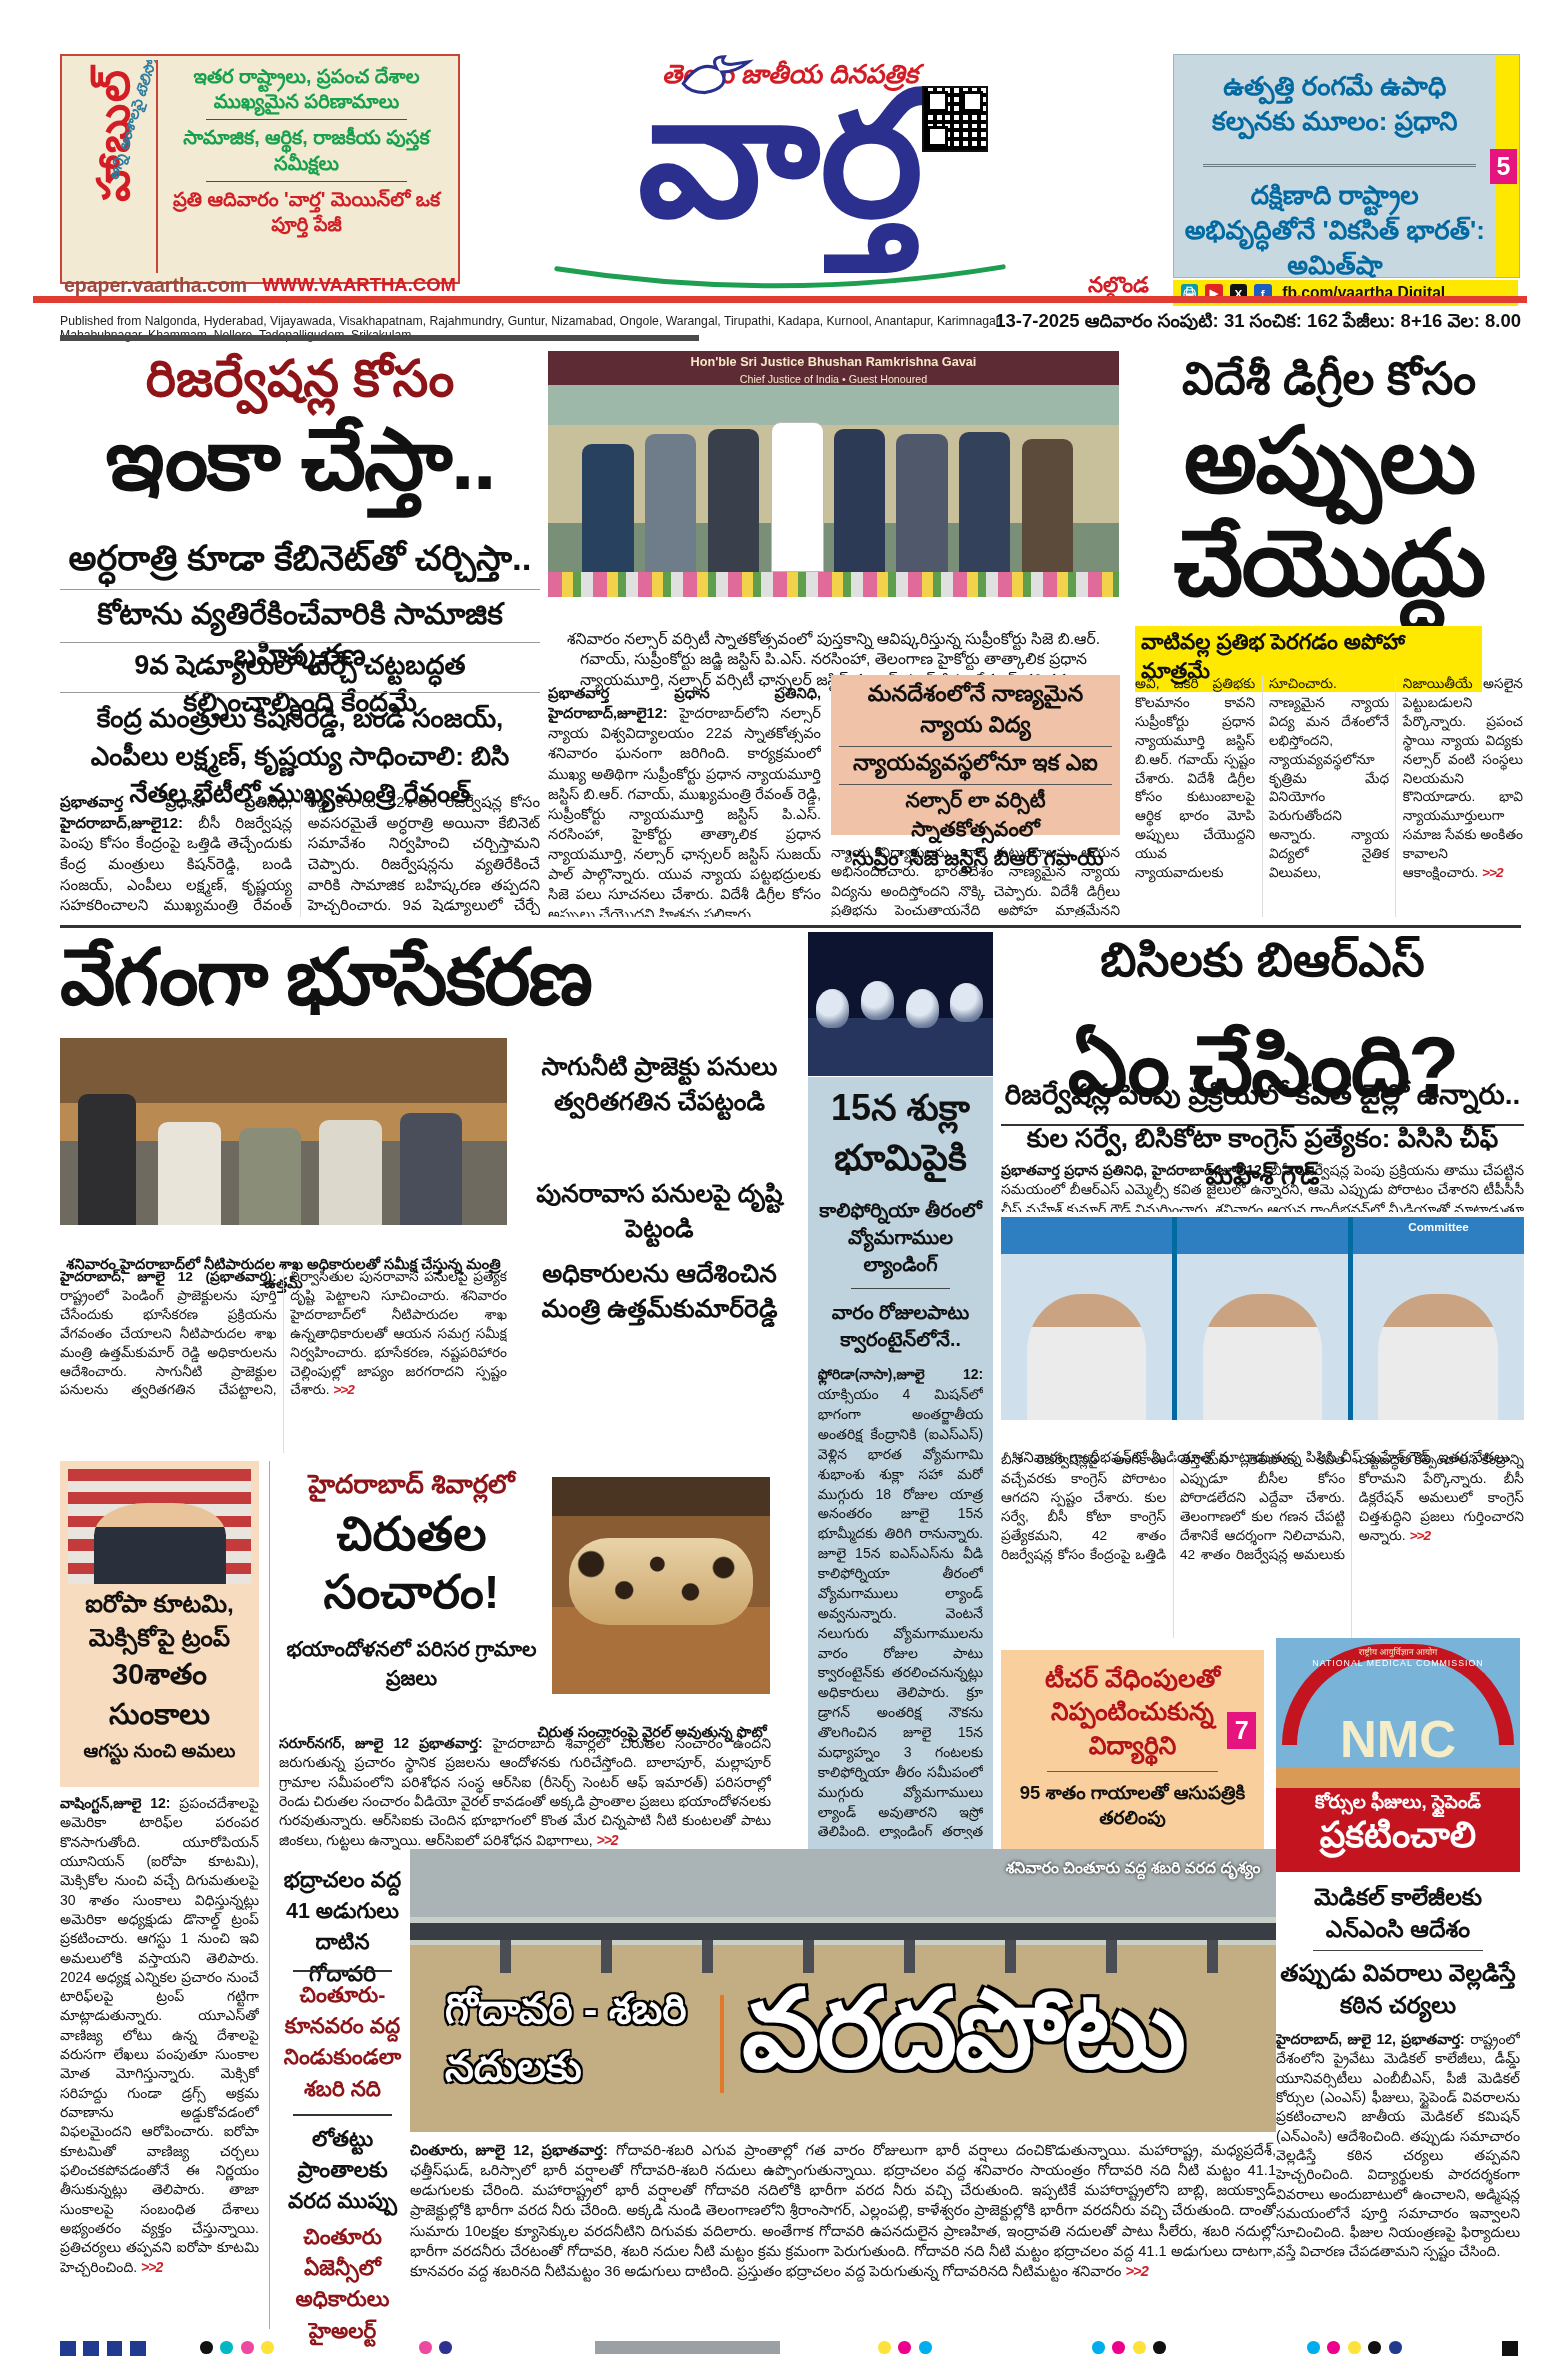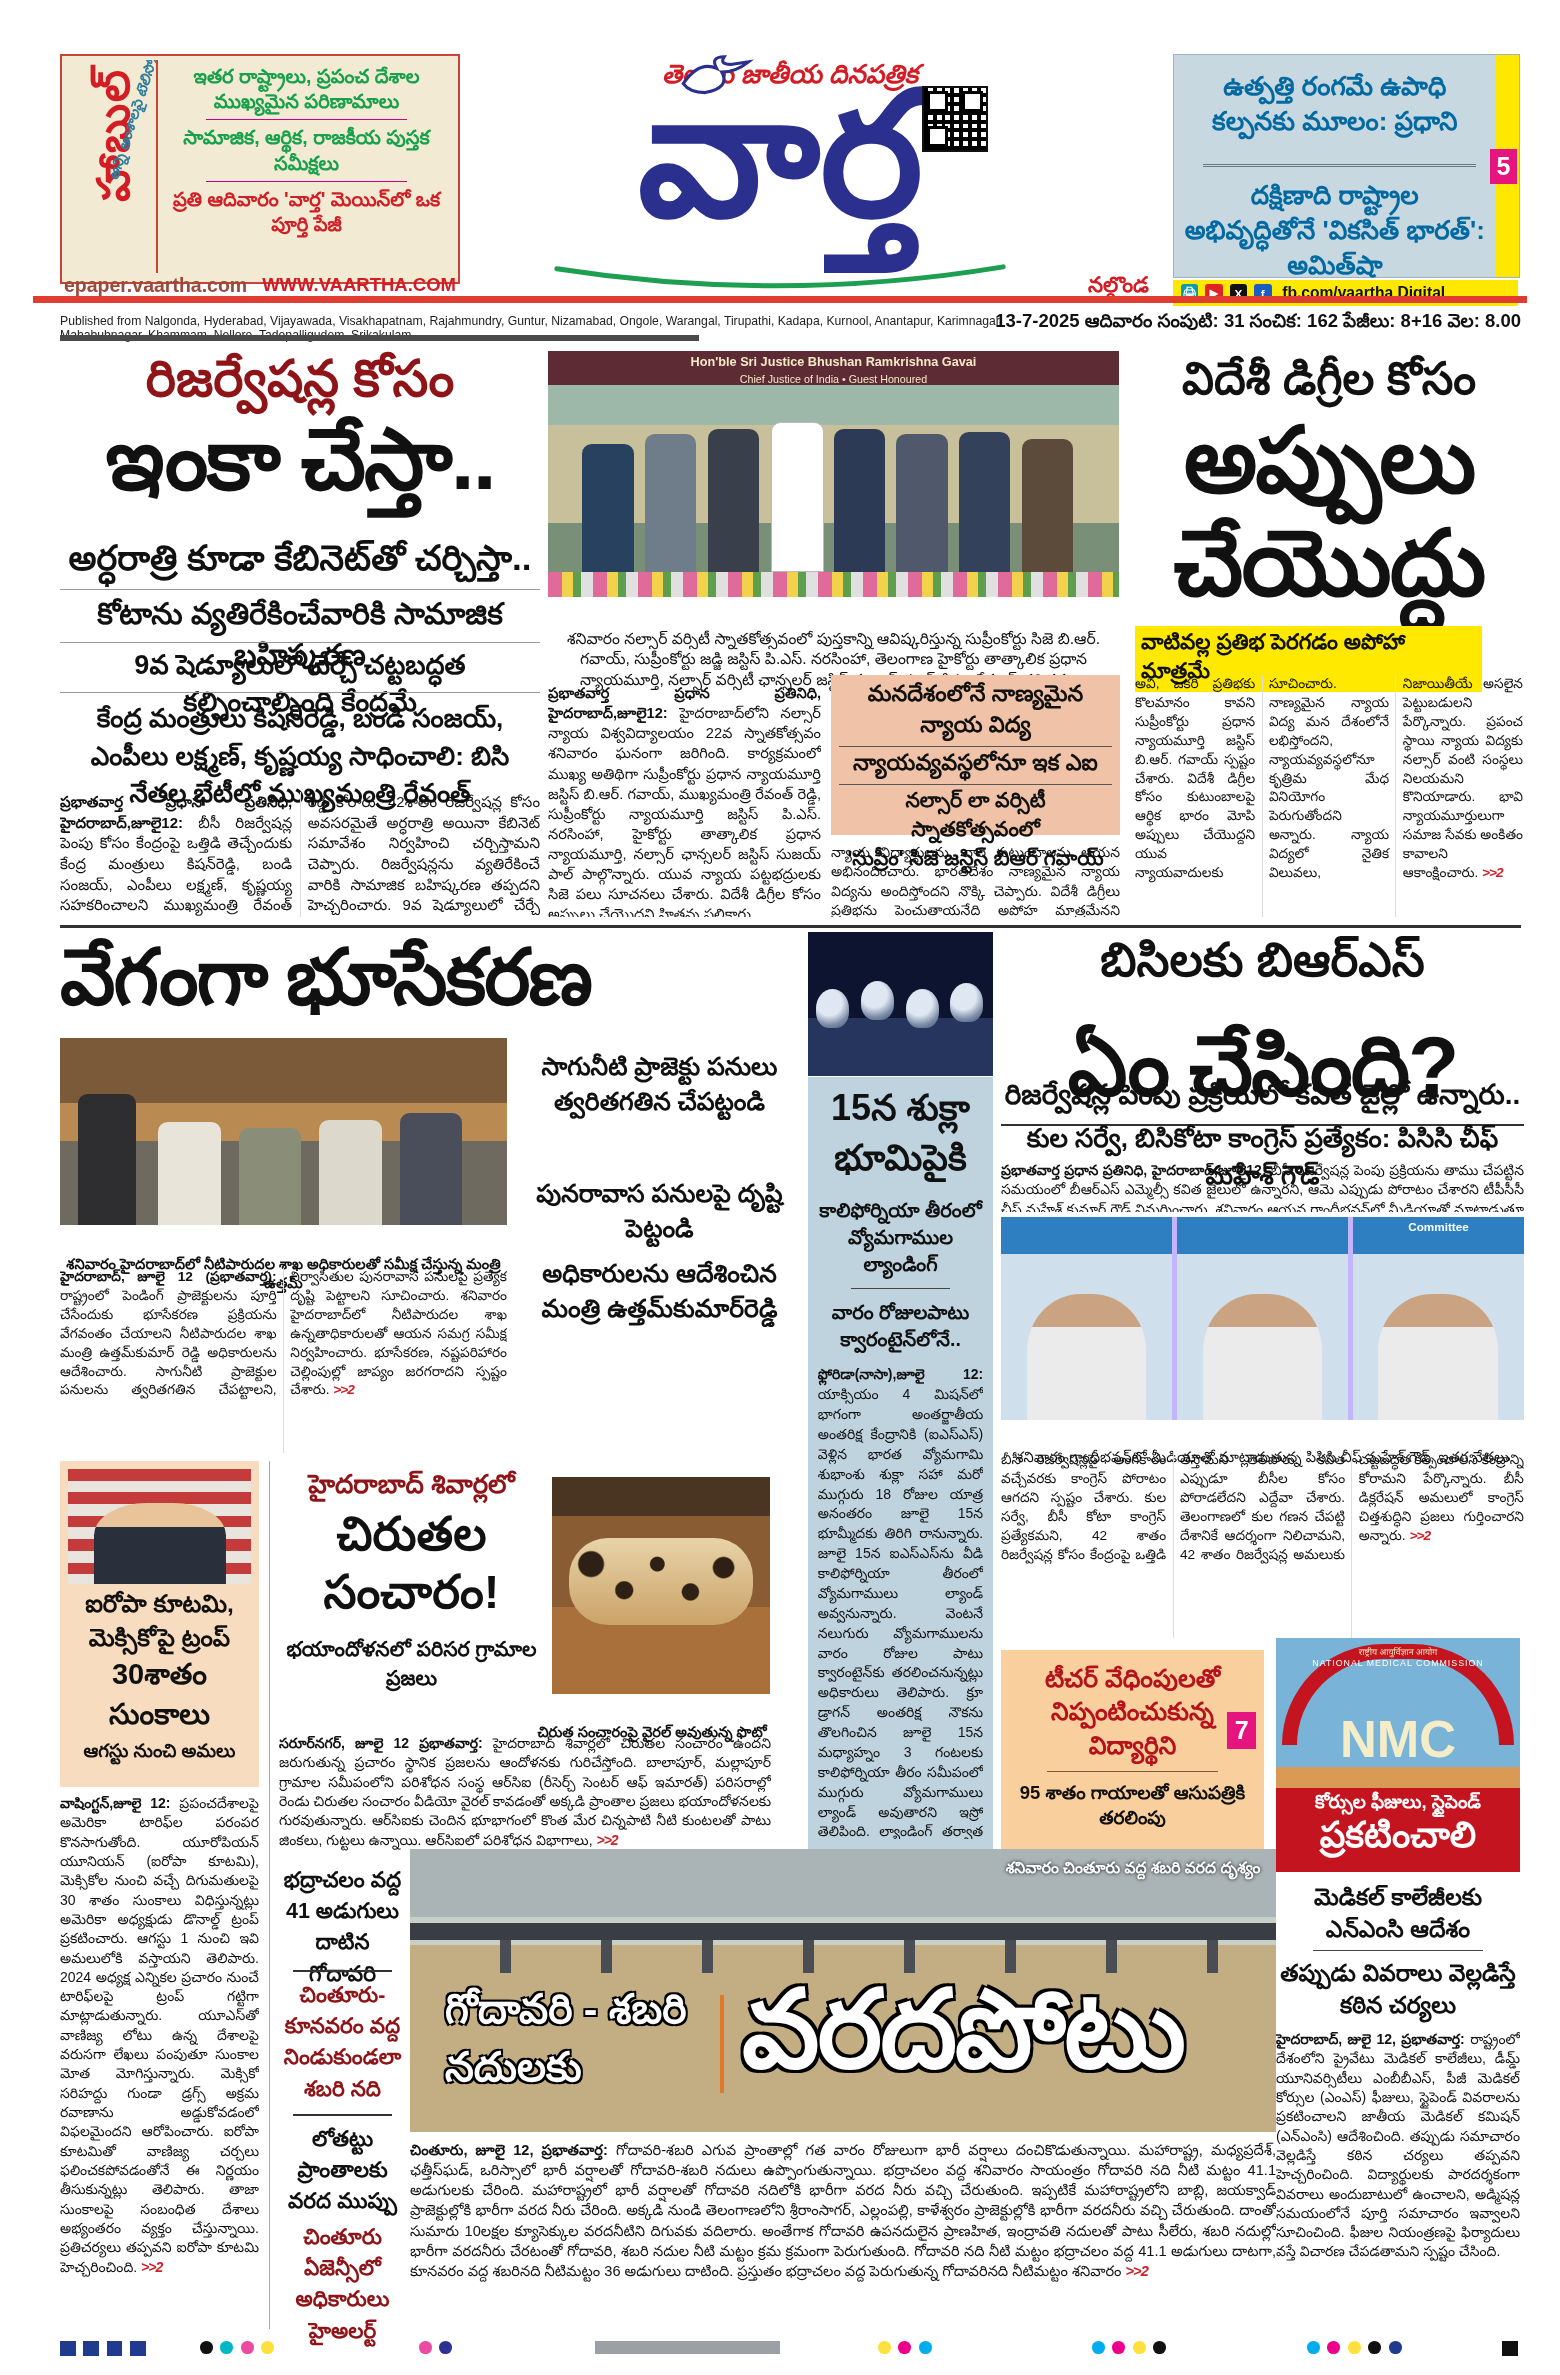--- a/index.html
+++ b/index.html
@@ -63,21 +63,21 @@
   .ph-nalsar{background:linear-gradient(180deg,#5d2b33 0 14%,#9db7a8 14% 30%,#c8c09a 30% 70%,#7a8f77 70% 100%);}
   .ph-nalsar .flowers{position:absolute;left:0;right:0;bottom:0;height:25px;
       background:repeating-linear-gradient(90deg,#e06a9a 0 13.7px,#f2d24a 13.7px 25px,#5e9e4c 25px 33px,#e0e0e0 33px 45px);}
   .ph-nalsar .ptitle{position:absolute;top:3.9px;left:0;right:0;text-align:center;color:#f7e9c8;font-size:12.7px;font-weight:bold;}
   .ph-nalsar .psub{position:absolute;top:21.5px;left:0;right:0;text-align:center;color:#f7e9c8;font-size:10.7px;}
   .person{position:absolute;border-radius:9.8px 9.8px 0 0;}
   .ph-meet{background:linear-gradient(180deg,#7a5a38 0 35%,#b98a52 35% 55%,#6e6a60 55% 100%);}
   .ph-astro{background:linear-gradient(180deg,#0c1430 0 60%,#25355e 60% 100%);}
   .helm{position:absolute;top:57px;width:33px;height:39px;border-radius:50% 50% 40% 40%;
       background:radial-gradient(circle at 40% 35%,#dfe8f2 0 40%,#7b8aa5 70%,#41507a 100%);}
-  .ph-cong{display:flex;gap:4.9px;background:#c4b5fd;}
+  .ph-cong{display:flex;gap:4.9px;background:#0369a1;}
   .ph-cong .panel{flex:1;position:relative;background:linear-gradient(180deg,#2e7fc2 0 18%,#cfe0ec 18% 100%);}
   .ph-cong .fig{position:absolute;left:50%;bottom:0;transform:translateX(-50%);width:70%;height:62%;
       border-radius:45% 45% 0 0;background:linear-gradient(180deg,#caa383 0 26%,#ebebeb 26% 100%);}
   .ph-cong .lbl{position:absolute;top:2.9px;left:0;right:0;text-align:center;color:#fff;font-size:11.7px;font-weight:bold;}
   .ph-trump{background:repeating-linear-gradient(180deg,#c43b3b 0 11.7px,#e9e4dd 11.7px 23.4px);}
   .ph-trump .suit{position:absolute;left:50%;bottom:0;transform:translateX(-50%);width:72%;height:70%;
       border-radius:40% 40% 0 0;background:linear-gradient(180deg,#e9c39a 0 30%,#2a2f3c 30% 100%);}
   .ph-leo{background:linear-gradient(180deg,#4a3522 0 18%,#8a5c33 18% 60%,#a9703c 60% 100%);}
   .ph-leo .cat{position:absolute;left:8%;top:28%;width:84%;height:40%;border-radius:39px;
       background:

